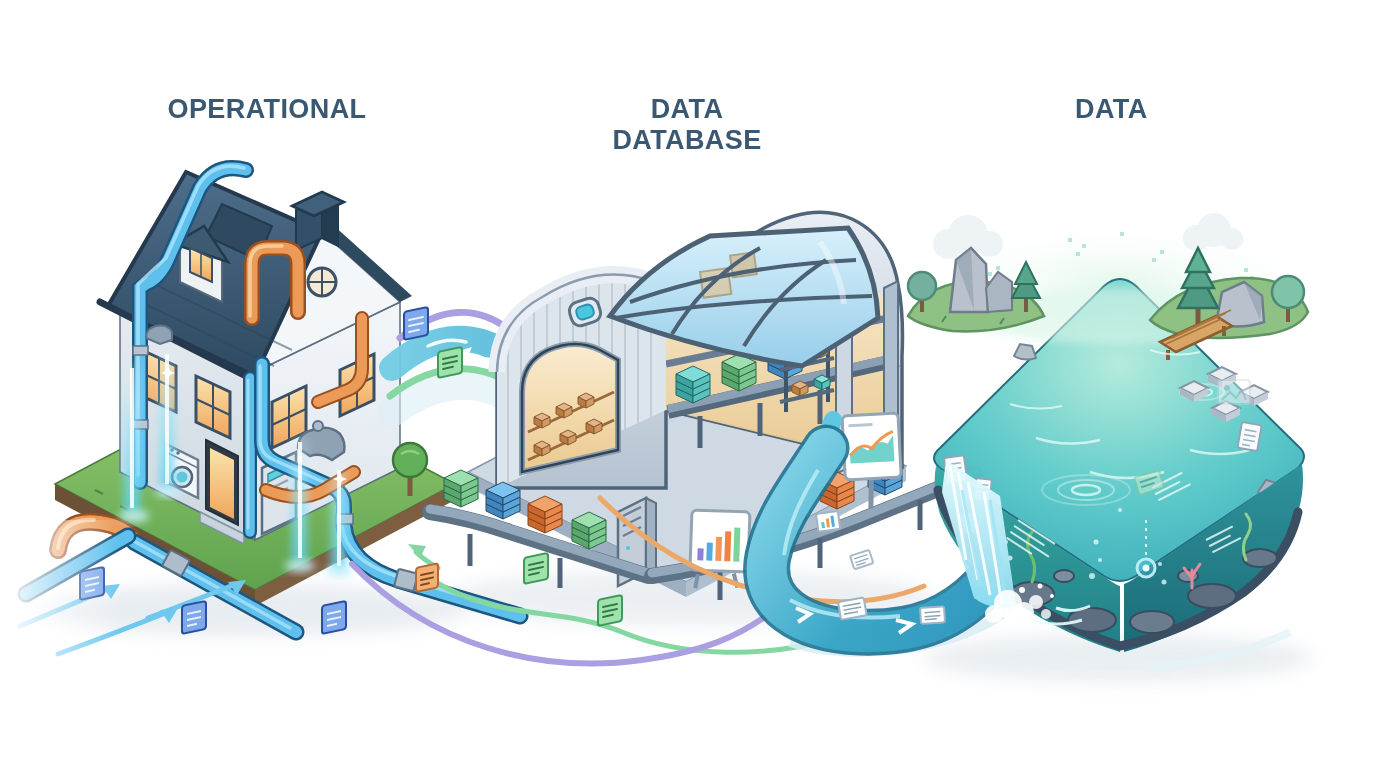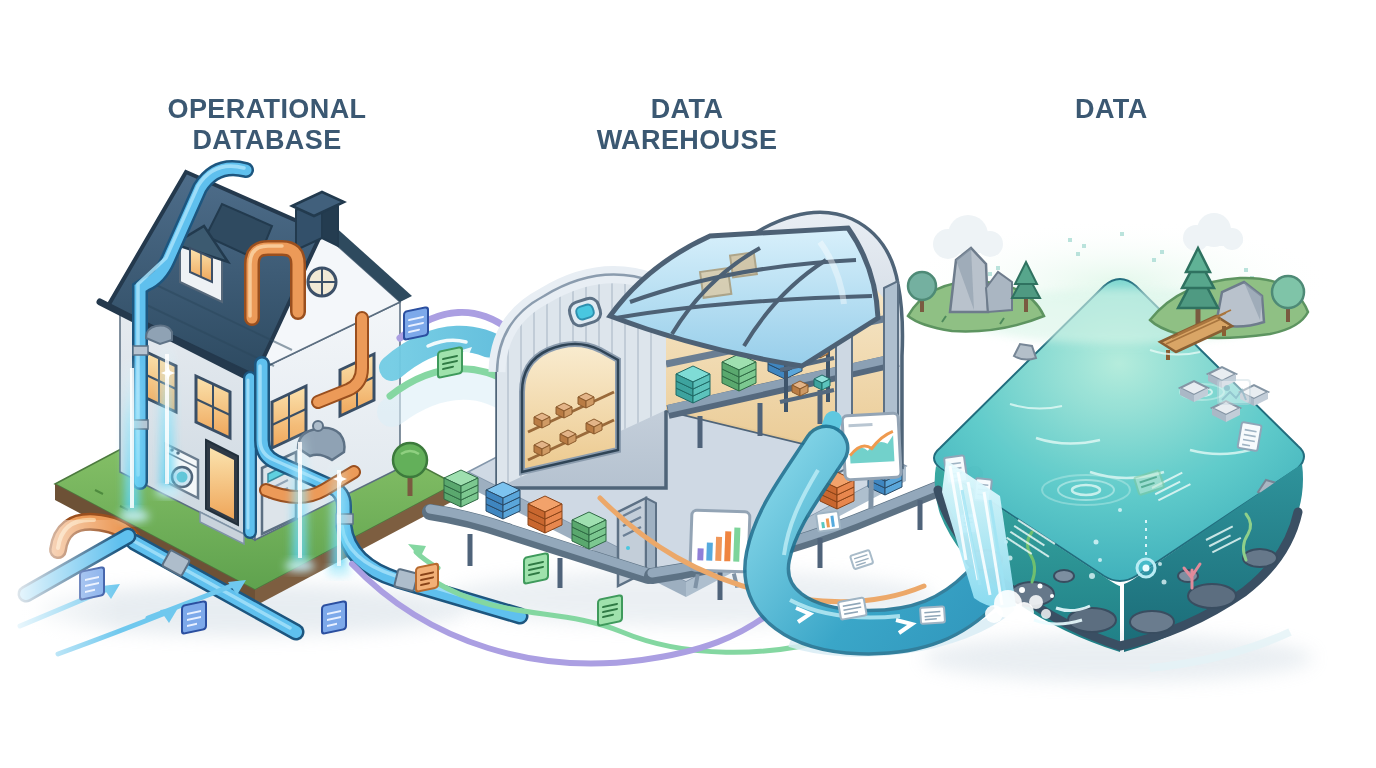--- a/index.html
+++ b/index.html
@@ -727,22 +727,21 @@
           <circle cx="1040" cy="566" r="2.5" fill="#fff"></circle>
           <circle cx="1052" cy="576" r="2" fill="#fff"></circle>
     <path d="M1034,600 q22,8 48,0 M1056,588 q16,6 34,-2" stroke="#eafcff" stroke-width="3" fill="none" opacity=".9"></path>
   </g>
   <path d="M1150,648 Q1230,640 1290,612" stroke="#e4f2f6" stroke-width="8" fill="none" opacity=".8"></path>
 </g>
 </svg>
 
 <div class="title center t1">
   <div>OPERATIONAL</div>
-  <div>DATABASE</div>
 </div>
 <div class="title center t2">
   <div>DATA</div>
-  <div>WAREHOUSE</div>
+  <div>DATABASE</div>
 </div>
 <div class="title t3">
   <div>DATA</div>
 </div>
 </div>
 
 </body></html>

